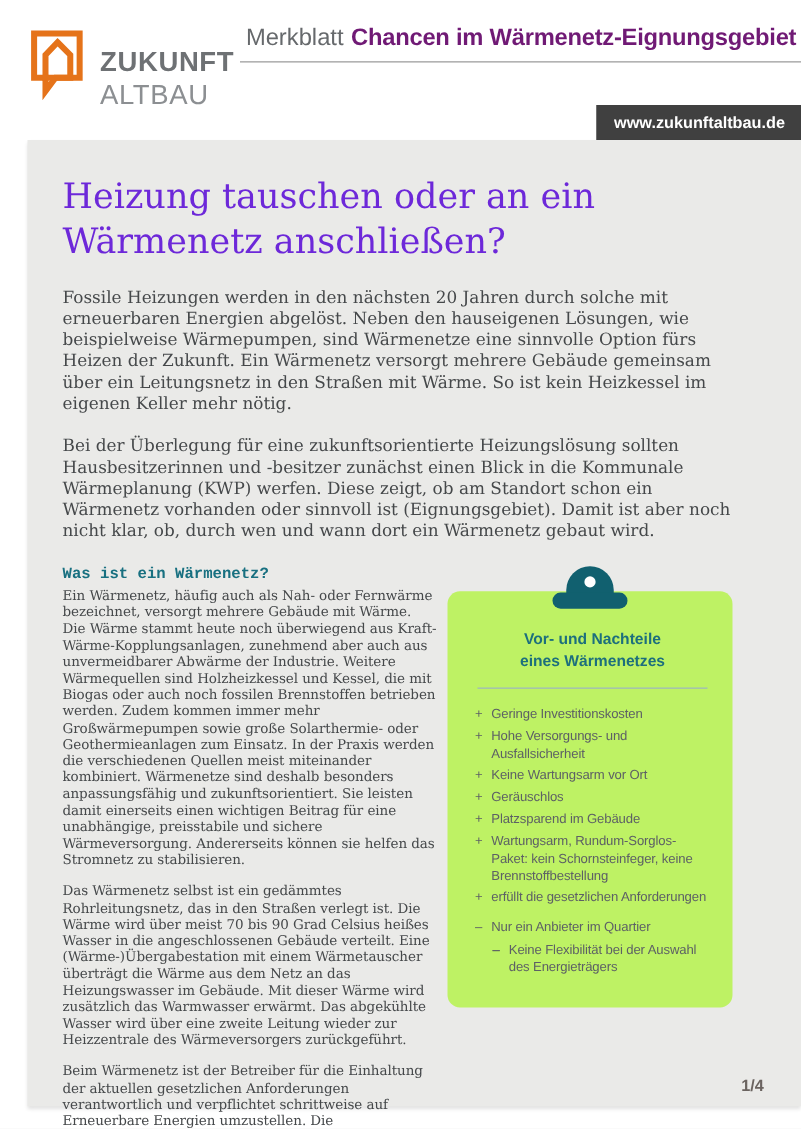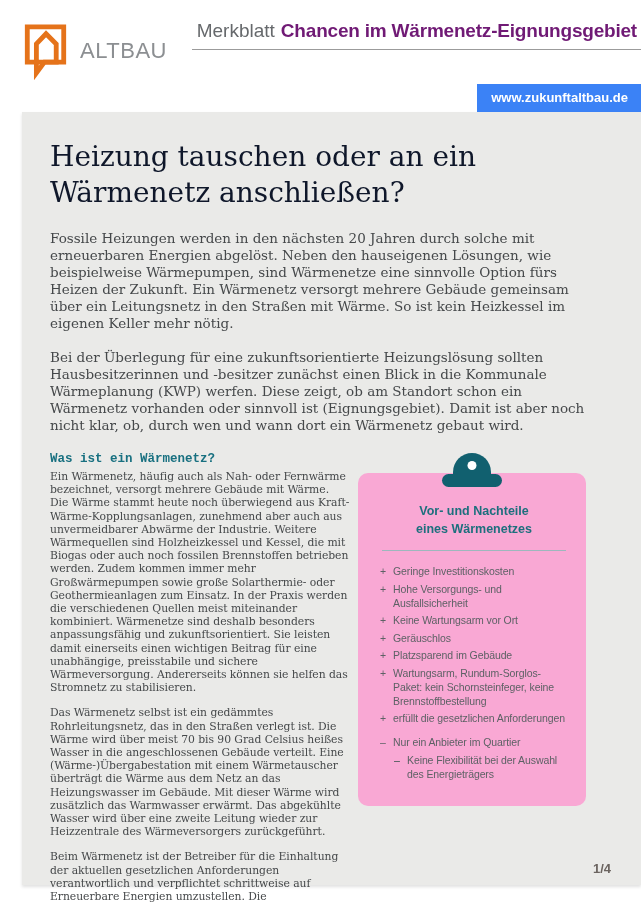--- a/index.html
+++ b/index.html
@@ -22,41 +22,41 @@
     position: absolute; left: 192px; right: 0; top: 20px;
     border-bottom: 1px solid #9b9b9b;
     padding-bottom: 7px; padding-right: 4px;
     text-align: right; white-space: nowrap;
   }
   .doc-type { font-size: 19px; color: #66696c; margin-right: 6px; }
   .doc-title { font-size: 19px; font-weight: bold; color: #701a75; letter-spacing: -0.2px; }
 
   .site-badge {
     position: absolute; top: 84px; right: 0;
-    background: #3b82f6; color: #ffffff;
+    background: #404040; color: #ffffff;
     font-size: 13px; font-weight: bold;
     padding: 6px 13px 7px 14px;
     text-decoration: none;
   }
 
   
   .page {
     position: absolute; left: 22px; top: 112px;
     width: 619px; height: 773px;
     background: #eaeae8;
     box-shadow: 0 2px 3px rgba(0,0,0,0.12);
   }
   .page-inner { padding: 27px 0 0 28px; }
 
   h1.main-title {
     width: 460px;
     font-family: "DejaVu Serif", serif;
     font-weight: normal;
     font-size: 28px; line-height: 36px;
-    color: #0f172a;
+    color: #6d28d9;
     margin-bottom: 19px;
   }
   .intro p {
     width: 540px;
     font-family: "DejaVu Serif", serif;
     font-size: 13.5px; line-height: 17px;
     color: #45484a;
     margin-bottom: 17px;
   }
 
@@ -90,21 +90,21 @@
   .icon-dot {
     position: absolute; top: 8px; left: 50%; transform: translateX(-50%);
     width: 9px; height: 9px; border-radius: 50%; background: #ffffff;
   }
   .icon-bar {
     position: absolute; bottom: 0; left: 0;
     width: 60px; height: 13px; border-radius: 7px;
     background: #11606f;
   }
   .card {
-    background: #f9a8d4;
+    background: #bef264;
     border-radius: 10px;
     margin-top: 22px;
     padding: 30px 18px 22px 22px;
     min-height: 288px;
   }
   .card h3 {
     font-size: 12.5px; line-height: 17.5px;
     font-weight: bold; color: #1d6f7d;
     text-align: center;
     margin: 0 0 12px;
@@ -131,20 +131,21 @@
 <body>
 
 <div class="logo">
   <span>
     <svg viewBox="0 0 86 112" fill="none">
       <path d="M9 9 H77 V75 H41 L26 95 V75 H9 Z" stroke="#e5731a" stroke-width="9" stroke-linejoin="miter"></path>
       <path d="M44 22 L63 41 V75 H26 V41 Z" stroke="#e5731a" stroke-width="9" stroke-linejoin="miter"></path>
     </svg>
   </span>
   <div class="logo-text">
+    <div class="logo-line1">ZUKUNFT</div>
     <div class="logo-line2">ALTBAU</div>
   </div>
 </div>
 
 <div class="doc-header">
   <span class="doc-type">Merkblatt</span><span class="doc-title">Chancen im Wärmenetz-Eignungsgebiet</span>
 </div>
 
 <a class="site-badge">www.zukunftaltbau.de</a>
 

